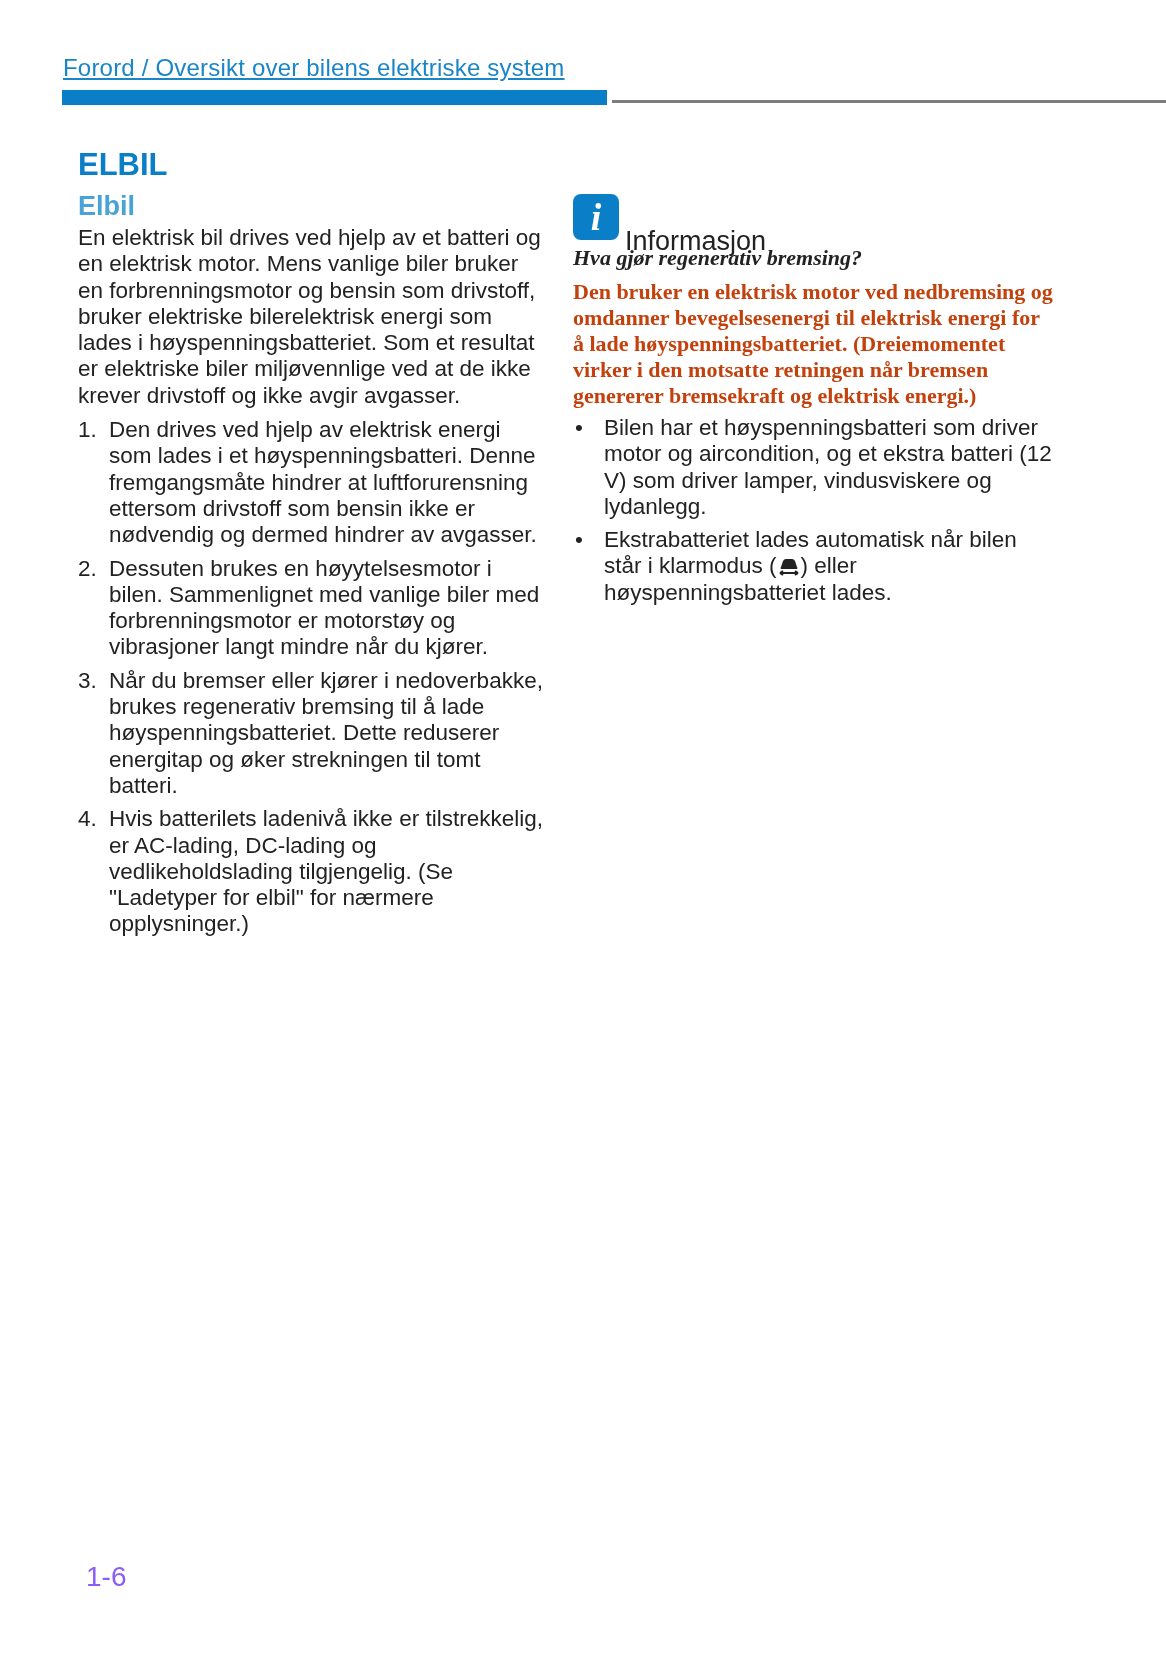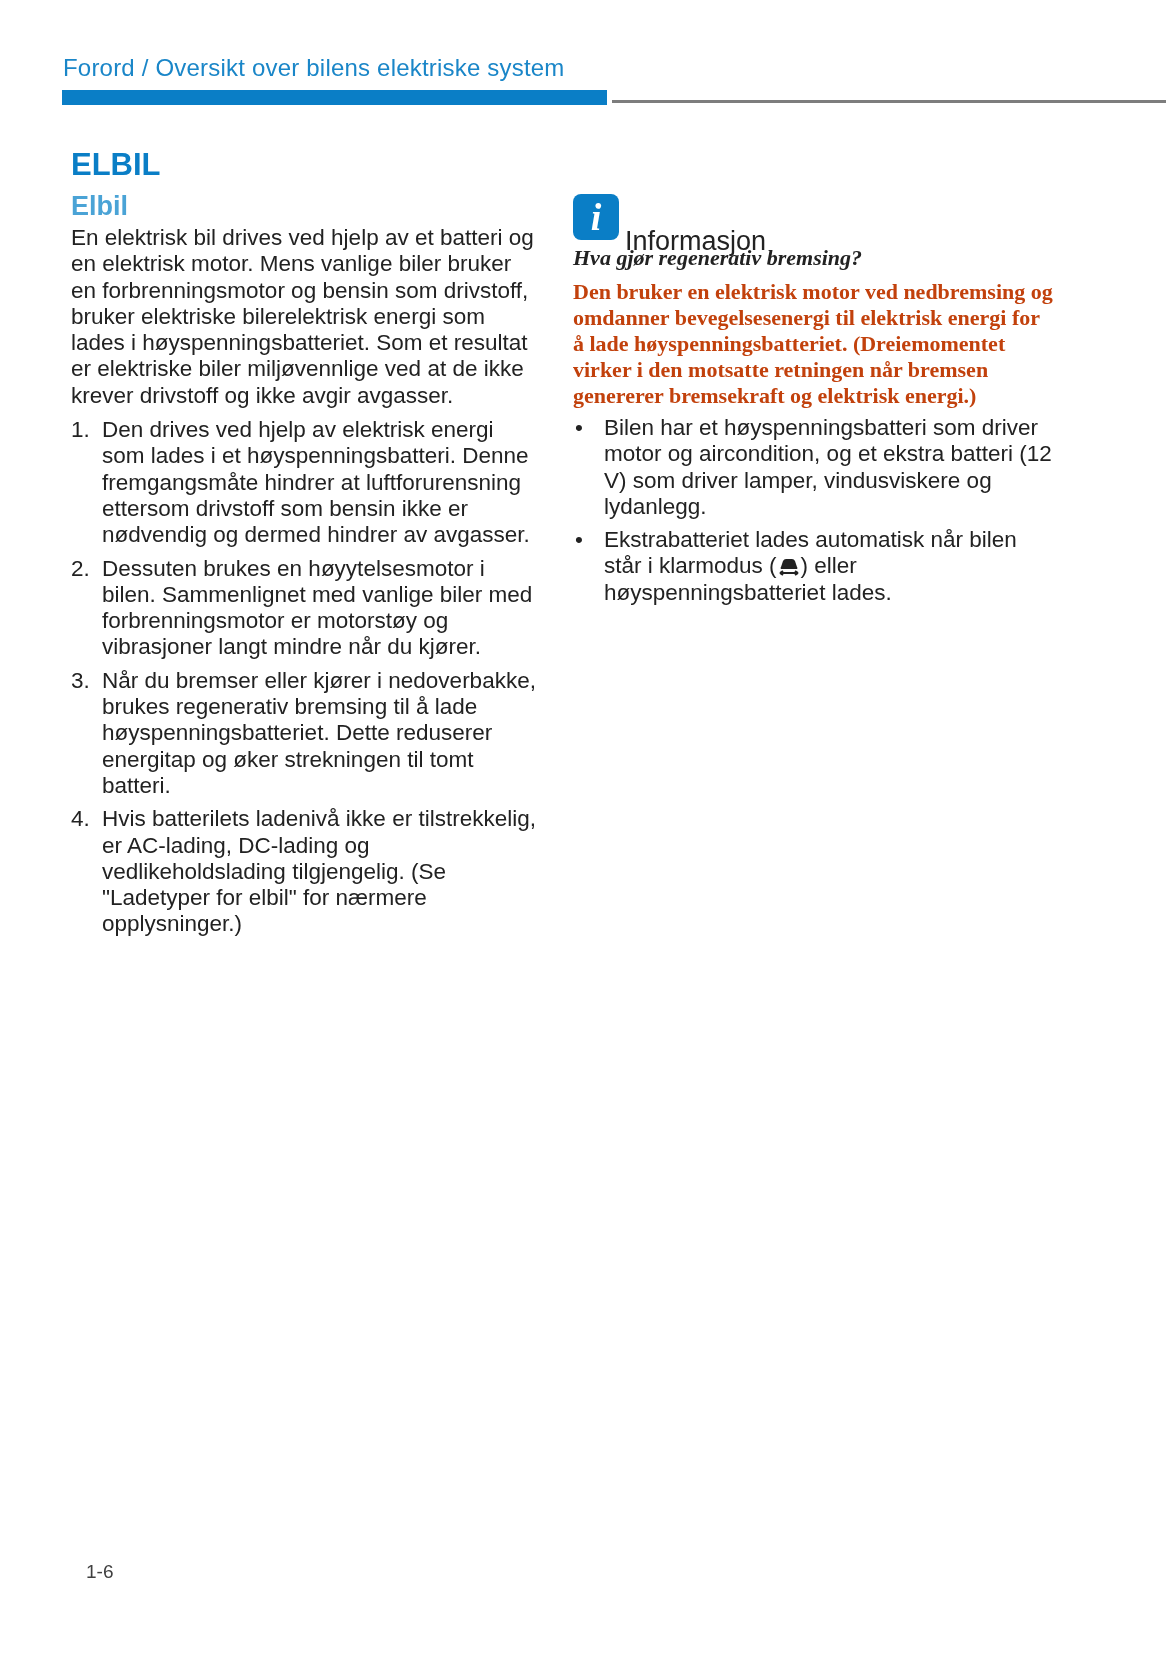--- a/index.html
+++ b/index.html
@@ -1,23 +1,23 @@
 <!DOCTYPE html>
 <html><head>
 <meta charset="utf-8">
 <style>
   html, body { margin: 0; padding: 0; background: #ffffff; }
   body { width: 1166px; height: 1654px; position: relative; overflow: hidden;
          font-family: "DejaVu Sans", sans-serif; color: #222222; }
   .breadcrumb { position: absolute; left: 63px; top: 54px; font-size: 24px; color: #1a86c8;
-                font-family: "Liberation Sans", sans-serif; letter-spacing: 0.2px; }
+                font-family: "Liberation Sans", sans-serif; letter-spacing: 0.2px; text-decoration: underline; }
   .bar-blue { position: absolute; left: 62px; top: 90px; width: 545px; height: 15px; background: #0a7ec6; }
   .bar-gray { position: absolute; left: 612px; top: 100px; width: 554px; height: 3px; background: #7d7d7d; }
 
-  .col-left { position: absolute; left: 71px; top: 145px; width: 470px; }
+  .col-left { position: absolute; left: 78px; top: 145px; width: 470px; }
   .col-right { position: absolute; left: 573px; top: 193px; width: 480px; }
 
   .h-main { font-family: "Liberation Sans", sans-serif; font-weight: bold; font-size: 31px;
             color: #0a7ec6; margin: 0; line-height: 40px; }
   .h-sub { font-family: "Liberation Sans", sans-serif; font-weight: bold; font-size: 27px;
            color: #4aa3d6; margin: 0; line-height: 38px; }
   .body-text { font-family: "Liberation Sans", sans-serif; font-size: 22.5px; line-height: 26.3px;
                color: #222222; margin: 0; }
   .s2 { margin-top: 2px; }
   .kj { margin-top: 26px; }
@@ -35,21 +35,21 @@
             margin: 4px 0 0 0; color: #222; font-style: italic; }
   .info-a { font-family: "Liberation Serif", serif; font-weight: bold; font-size: 22px; line-height: 26px;
             margin: 8px 0 0 0; color: #c2410c; }
   .batt-h { margin-top: 24px; }
   ul.bul { list-style: none; margin: 6px 0 0 0; padding: 0; }
   ul.bul li { position: relative; padding-left: 31px; margin-bottom: 7px; }
   ul.bul li .dot { position: absolute; left: 2px; top: 0; }
   .ready-icon { display: inline-block; vertical-align: -3px; width: 24px; height: 20px; }
 
   .page-num { position: absolute; left: 86px; top: 1561px; font-family: "Liberation Sans", sans-serif;
-              font-size: 19px; color: #404040; }
+              font-size: 28px; color: #8b5cf6; }
 </style>
 </head>
 <body>
 
 <div class="breadcrumb">Forord / Oversikt over bilens elektriske system</div>
 <div class="bar-blue"></div>
 <div class="bar-gray"></div>
 
 <div class="col-left">
   <h1 class="h-main">ELBIL</h1>

